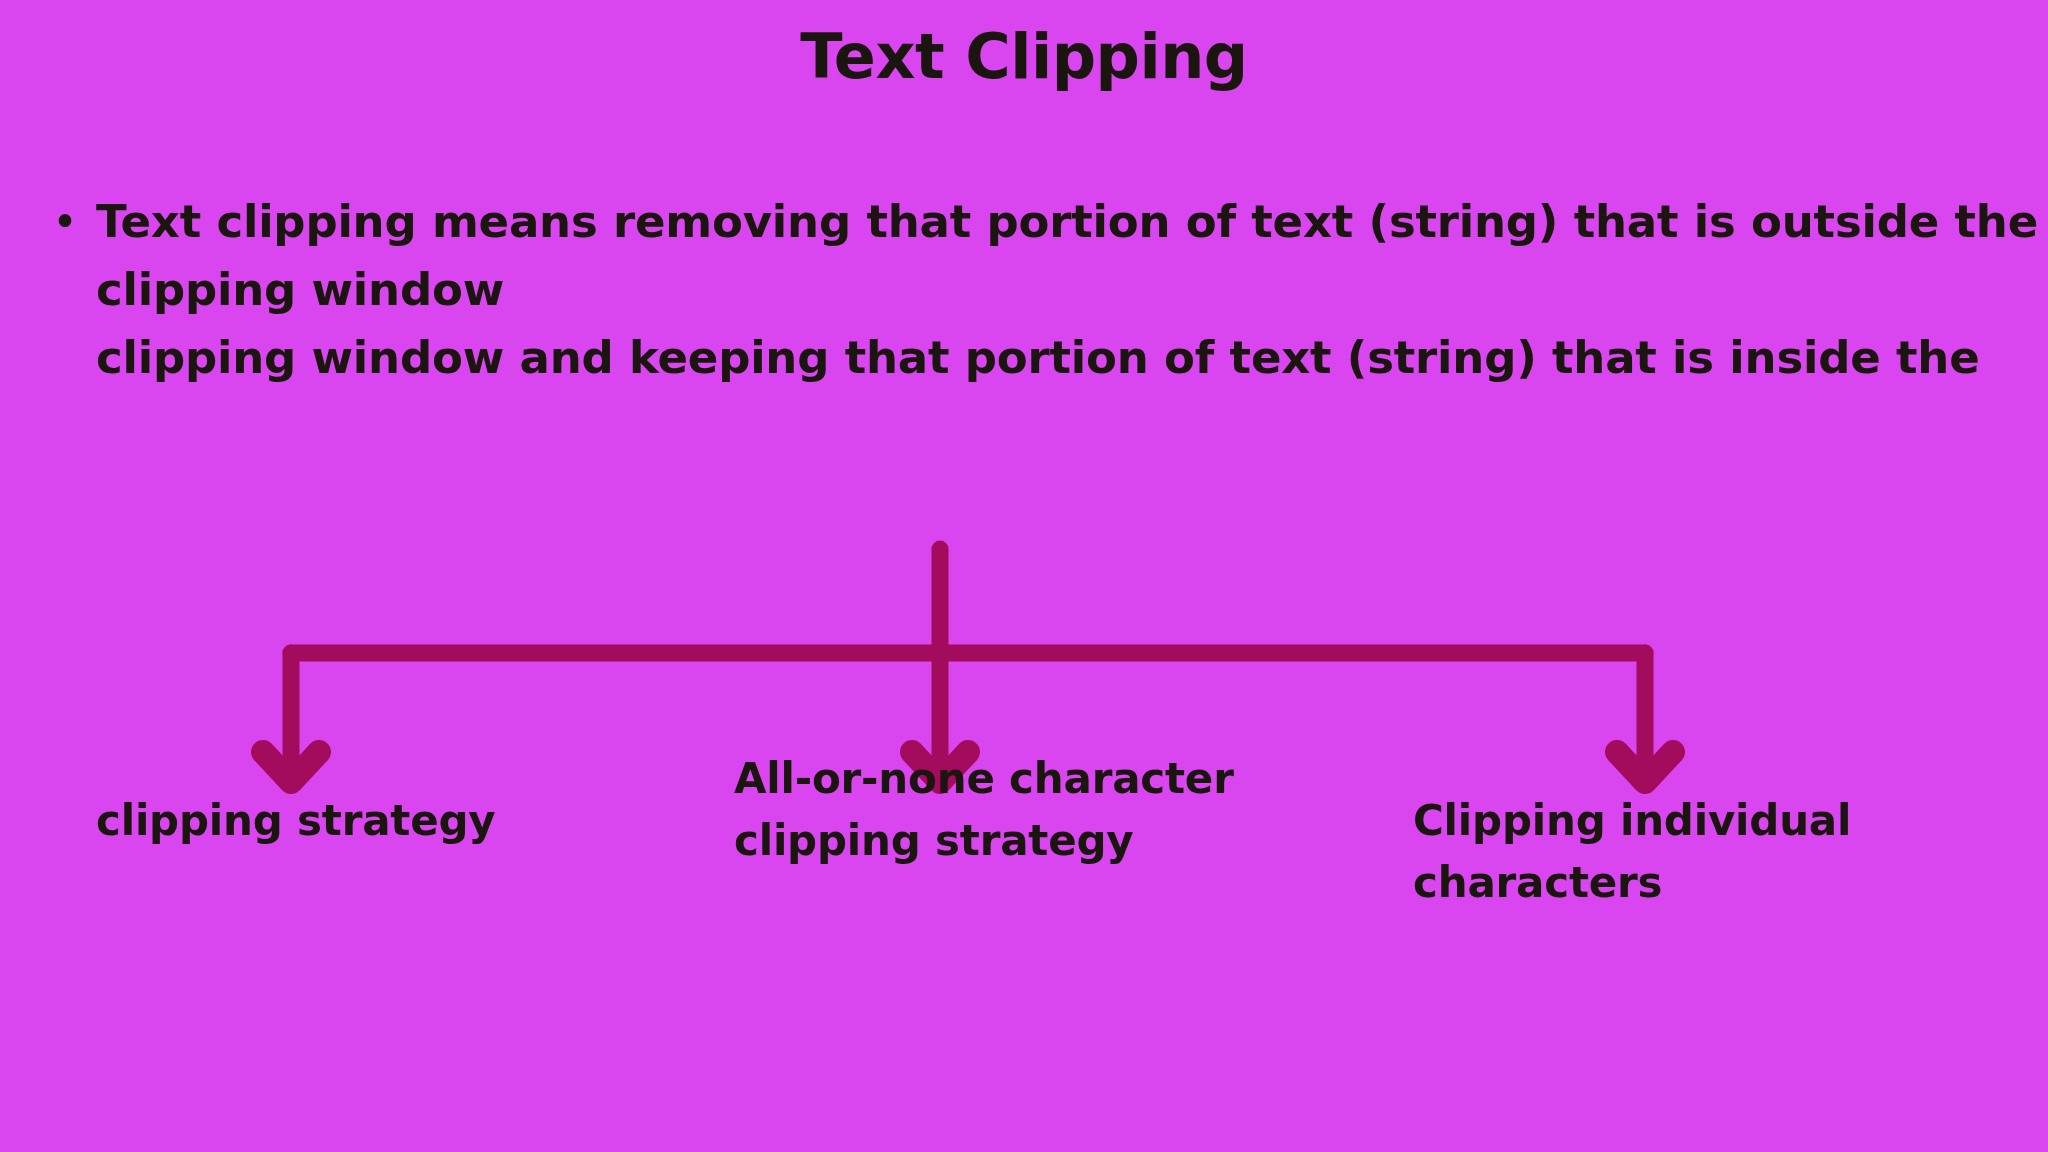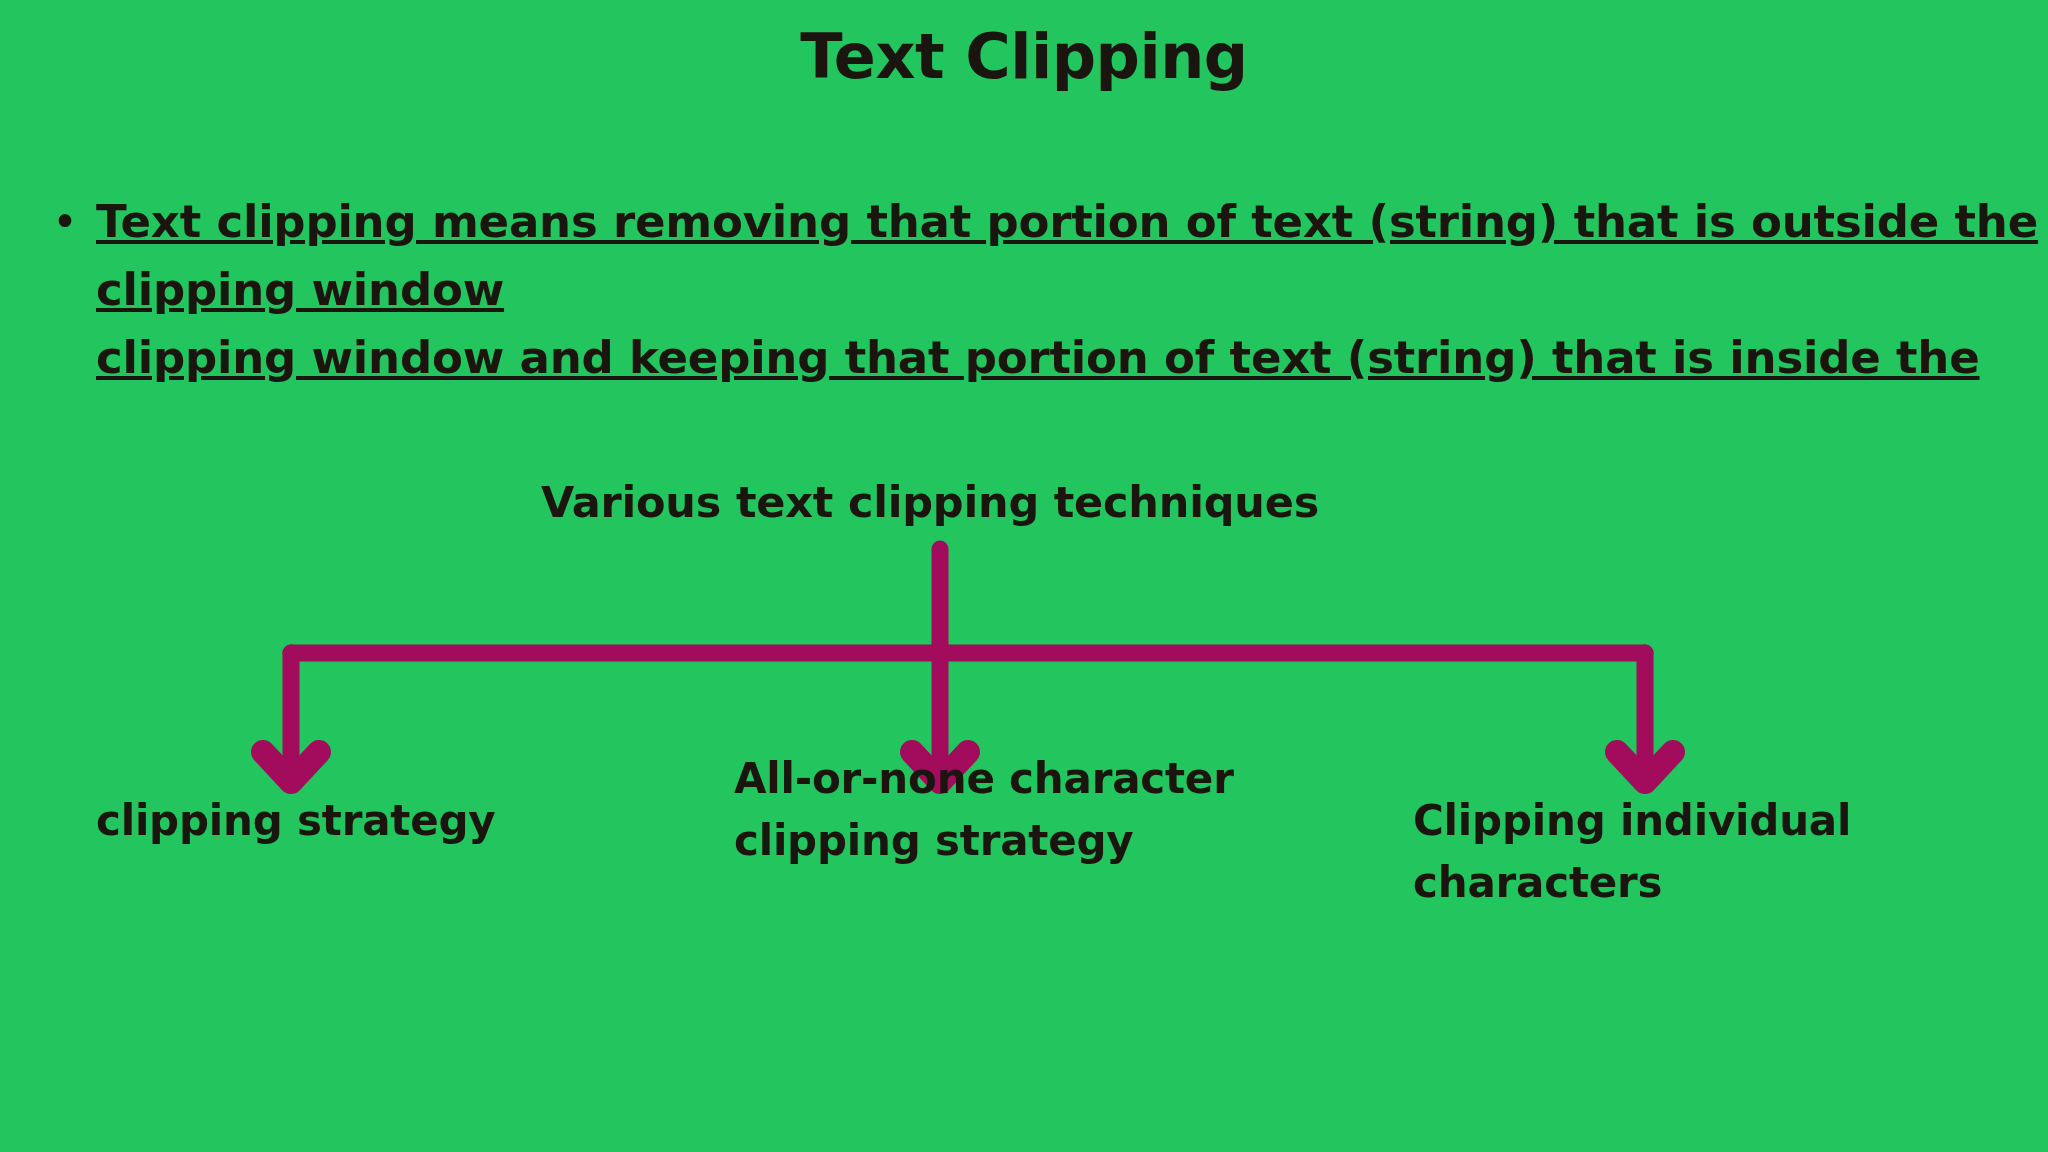--- a/index.html
+++ b/index.html
@@ -100,34 +100,33 @@
   }
   .leaf-label .ln { display: block; white-space: pre; }
 
   .leaf-1 { left: 96px;  top: 790px; width: 470px; }
   .leaf-2 { left: 734px; top: 748px; width: 520px; }
   .leaf-3 { left: 1404px;top: 790px; width: 470px; margin-left: 9px; }
 </style>
 </head>
 <body>
 
-<div id="slide" style="background: #22c55e;">
+<div id="slide" style="background: #d946ef;">
 
   <div class="slide-title" style="color: rgb(27, 21, 16);">Text Clipping</div>
 
   <div class="bullet-block">
     <span class="bullet-marker" style="color: rgb(27, 21, 16);">•</span>
-    <div class="bullet-text" style="color: rgb(27, 21, 16); text-decoration: underline;">
+    <div class="bullet-text" style="color: rgb(27, 21, 16);">
       <span class="ln">Text clipping means removing that portion of text (string) that is outside the</span>
       <span class="ln">clipping window</span>
       <span class="ln">clipping window and keeping that portion of text (string) that is inside the</span>
     </div>
   </div>
 
-  <div class="root-label" style="color: rgb(27, 21, 16);">Various text clipping techniques</div>
 
   <svg class="connector-svg" viewBox="0 0 2048 1152" xmlns="http://www.w3.org/2000/svg">
 
     <path d="M 940 549 L 940 768" fill="none" stroke="#A30B5C" stroke-width="17" stroke-linecap="round" stroke-linejoin="round"></path>
 
     <path d="M 291 653 L 1645 653" fill="none" stroke="#A30B5C" stroke-width="17" stroke-linecap="round" stroke-linejoin="round"></path>
 
     <path d="M 291 653 L 291 768" fill="none" stroke="#A30B5C" stroke-width="17" stroke-linecap="round" stroke-linejoin="round"></path>
 
     <path d="M 1645 653 L 1645 768" fill="none" stroke="#A30B5C" stroke-width="17" stroke-linecap="round" stroke-linejoin="round"></path>

